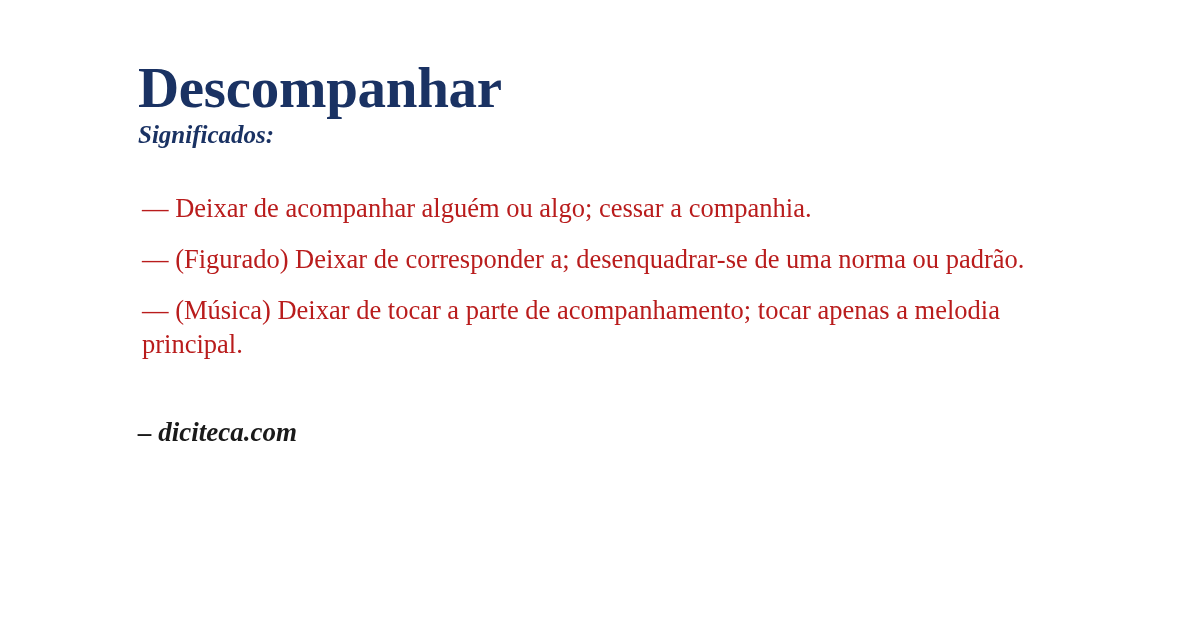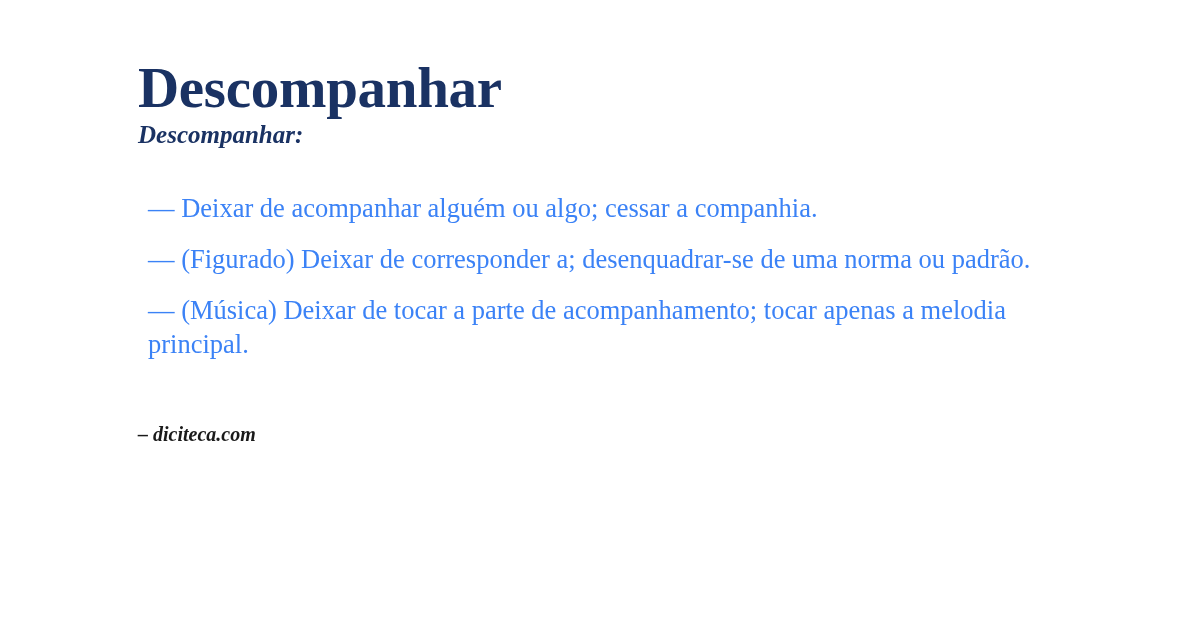--- a/index.html
+++ b/index.html
@@ -55,54 +55,54 @@
     list-style: none;
     margin: 0;
     padding: 0;
     width: 925px;
   }
 
   .sense-item {
     font-family: "Liberation Serif", "DejaVu Serif", serif;
     font-size: 26.5px;
     line-height: 1.28;
-    color: #3b82f6;
-    margin: 10px;
+    color: #b91c1c;
+    margin: 4px;
     padding: 0;
     text-align: left;
   }
 
   .sense-item + .sense-item {
     margin-top: 17px;
   }
 
   .sense-first {
     margin-top: 42px;
   }
 
   .attribution {
     font-family: "Liberation Serif", "DejaVu Serif", serif;
-    font-size: 20px;
+    font-size: 27px;
     font-weight: bold;
     font-style: italic;
     color: #1a1a1a;
     line-height: 1.2;
     margin: 50px 0 0 0;
     padding: 0;
     white-space: nowrap;
   }
 </style>
 </head>
 <body>
 
 <div class="card">
 
   <h1 class="entry-title">Descompanhar</h1>
 
-  <div class="entry-subtitle">Descompanhar:</div>
+  <div class="entry-subtitle">Significados:</div>
 
   <ul class="senses">
     <li class="sense-item sense-first">— Deixar de acompanhar alguém ou algo; cessar a companhia.</li>
     <li class="sense-item">— (Figurado) Deixar de corresponder a; desenquadrar-se de uma norma ou padrão.</li>
     <li class="sense-item">— (Música) Deixar de tocar a parte de acompanhamento; tocar apenas a melodia principal.</li>
   </ul>
 
   <div class="attribution">– diciteca.com</div>
 
 </div>

